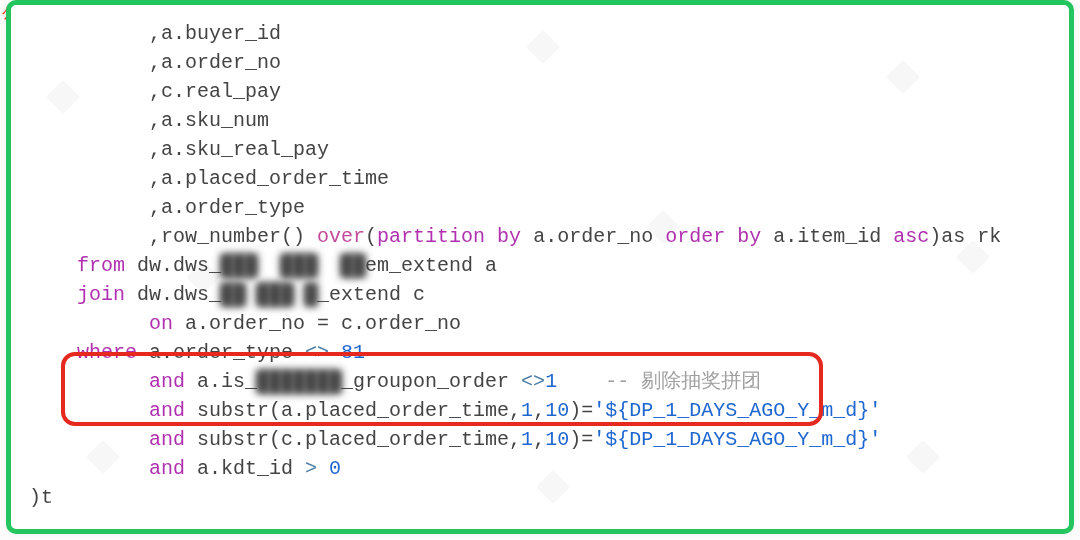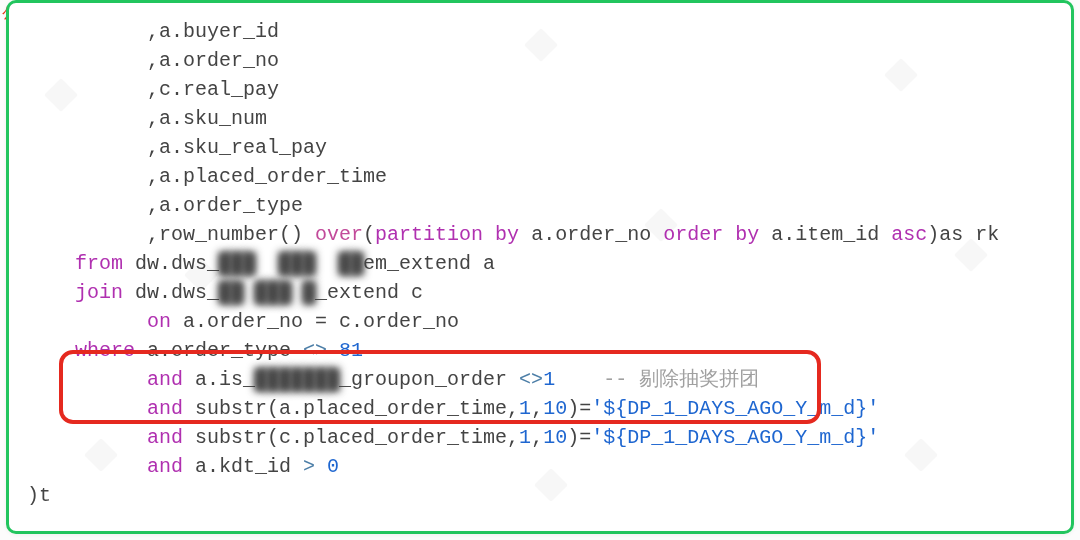--- a/index.html
+++ b/index.html
@@ -16,21 +16,21 @@
     position:absolute;
     left:2px;top:2px;
     color:#e83313;
     font-family:"Microsoft YaHei","PingFang SC",sans-serif;
     font-size:15px;
     font-weight:400;
   }
   .card{
     position:absolute;
     left:6px;right:6px;top:0;bottom:6px;
-    border:3px solid #22c55e;
+    border:5px solid #22c55e;
     border-radius:10px;
     box-shadow:0 1px 4px rgba(0,0,0,0.05);
     padding:14px 18px 12px 18px;
     box-sizing:border-box;
     background:#ffffff;
   }
   .bg-marks{position:absolute;inset:0;pointer-events:none;overflow:hidden;}
   .smudge{
     position:absolute;width:24px;height:24px;background:#e8e8e8;
     transform:rotate(45deg);border-radius:2px;opacity:.35;

